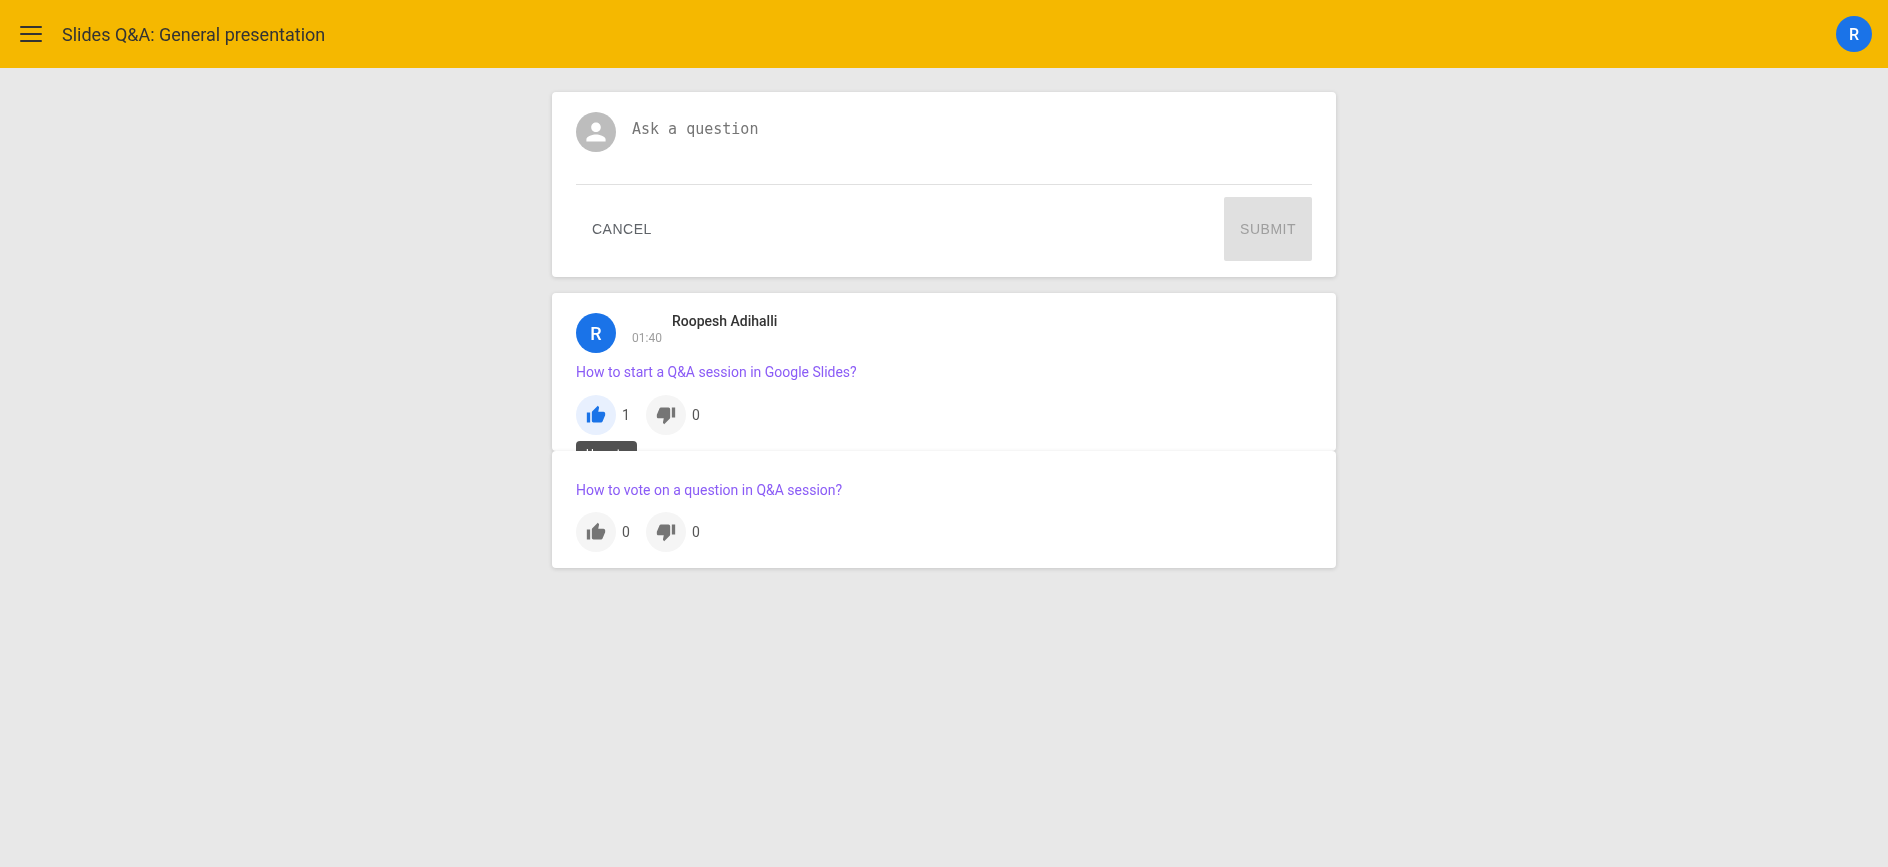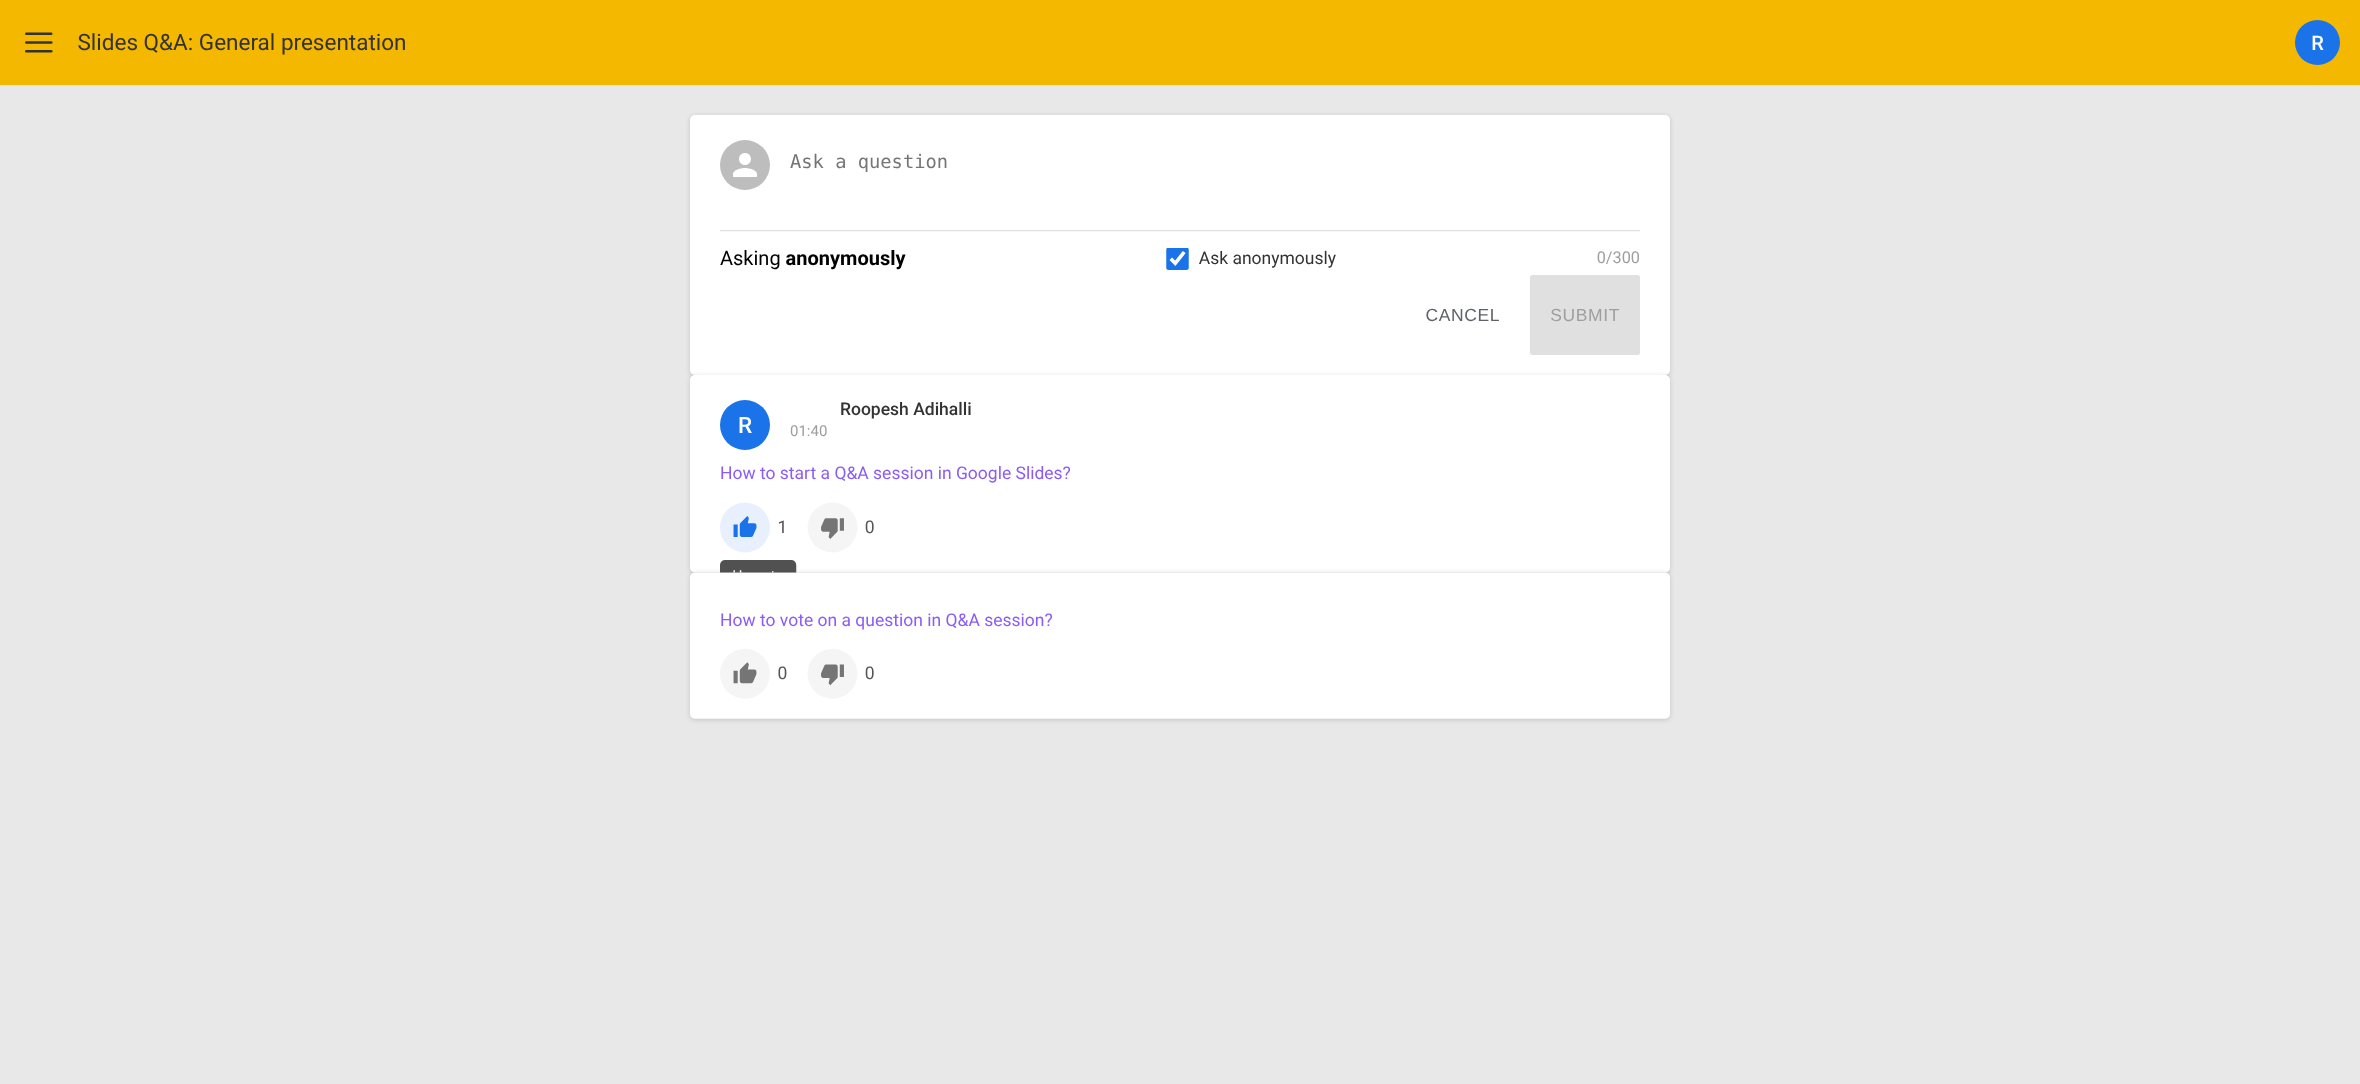--- a/index.html
+++ b/index.html
@@ -51,20 +51,21 @@
       font-size: 16px;
       font-weight: 500;
     }
 
     
     .main {
       display: flex;
       flex-direction: column;
       align-items: center;
       padding: 24px 0;
+      gap: 16px;
     }
 
     
     .card {
       background: #fff;
       border-radius: 4px;
       box-shadow: 0 1px 4px rgba(0,0,0,0.15);
       width: 784px;
       padding: 0;
       overflow: hidden;
@@ -131,21 +132,21 @@
       font-size: 14px;
       color: #333;
     }
     .ask-char-count {
       font-size: 13px;
       color: #9e9e9e;
     }
     .ask-card-actions {
       display: flex;
       align-items: center;
-      justify-content: flex-end;
+      justify-content: space-between;
       gap: 8px;
       margin-top: 4px;
     }
     .btn-cancel {
       background: none;
       border: none;
       font-size: 14px;
       font-weight: 500;
       color: #5f6368;
       padding: 8px 16px;
@@ -281,30 +282,20 @@
   <div class="card ask-card">
     <div class="ask-card-top">
       <div class="anon-avatar">
         <svg viewBox="0 0 24 24">
           <path d="M12 12c2.7 0 4.8-2.1 4.8-4.8S14.7 2.4 12 2.4 7.2 4.5 7.2 7.2 9.3 12 12 12zm0 2.4c-3.2 0-9.6 1.6-9.6 4.8v2.4h19.2v-2.4c0-3.2-6.4-4.8-9.6-4.8z"></path>
         </svg>
       </div>
       <textarea class="ask-input" placeholder="Ask a question" style=""></textarea>
     </div>
     <hr class="ask-divider">
-    <div class="ask-card-bottom">
-      <div>
-        <span>Asking </span><strong>anonymously</strong>
-      </div>
-      <div class="ask-checkbox-area">
-        <input type="checkbox" class="ask-checkbox" checked="" style="">
-        <label class="ask-checkbox-label">Ask anonymously</label>
-      </div>
-      <span class="ask-char-count">0/300</span>
-    </div>
     <div class="ask-card-actions">
       <button class="btn-cancel">CANCEL</button>
       <button class="btn-submit">SUBMIT</button>
     </div>
   </div>
 
   <div id="questions-container">
       <div class="card question-card">
     <div class="question-card-top">
       <div class="user-avatar">R</div>

